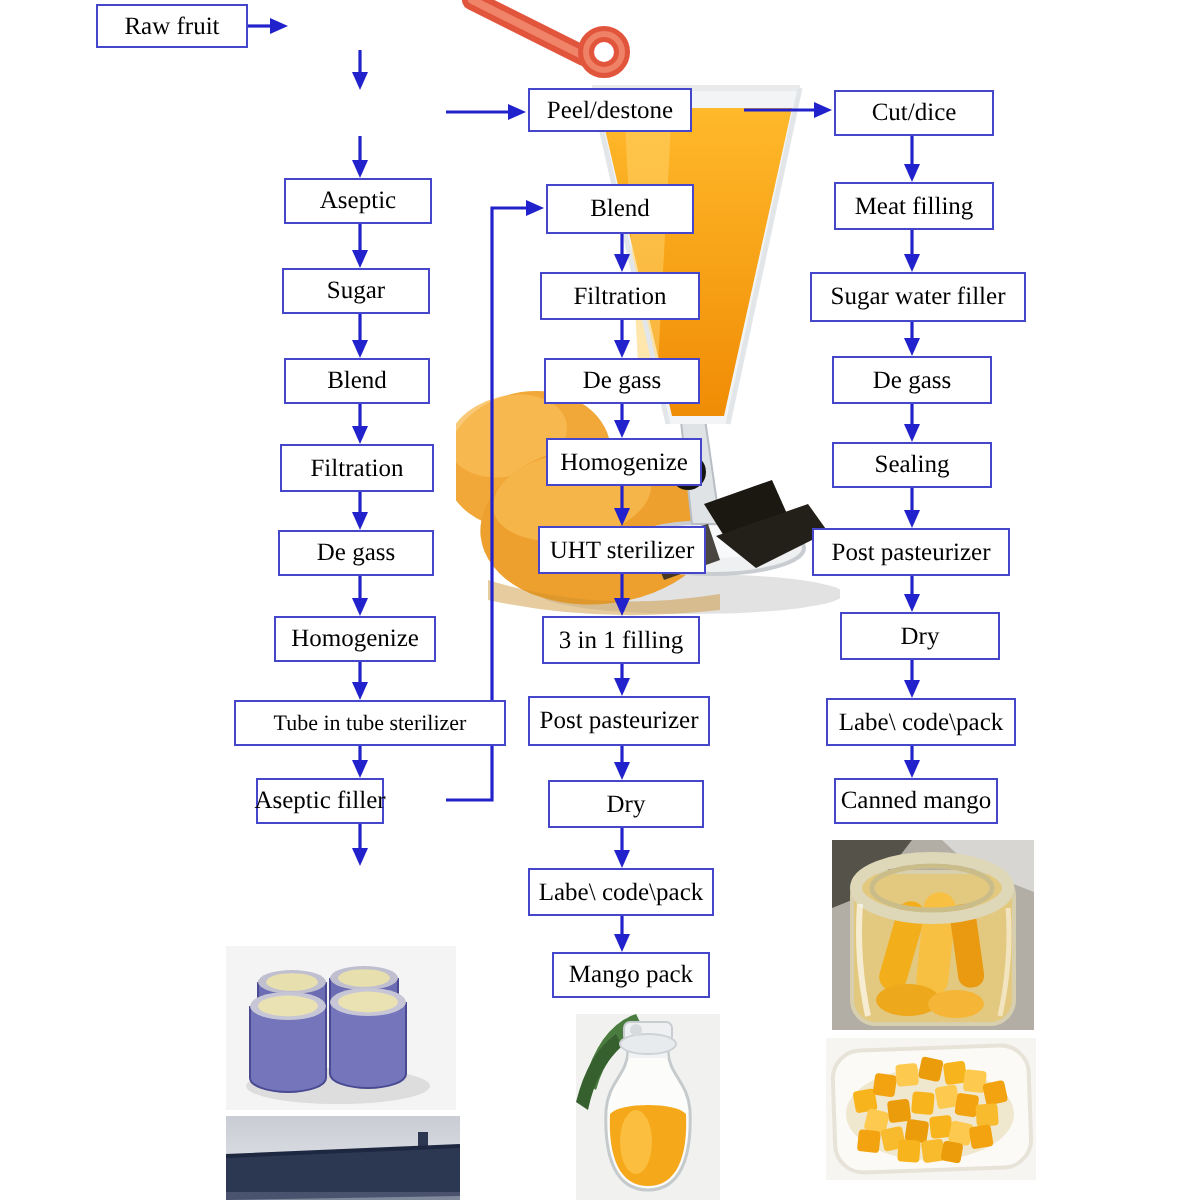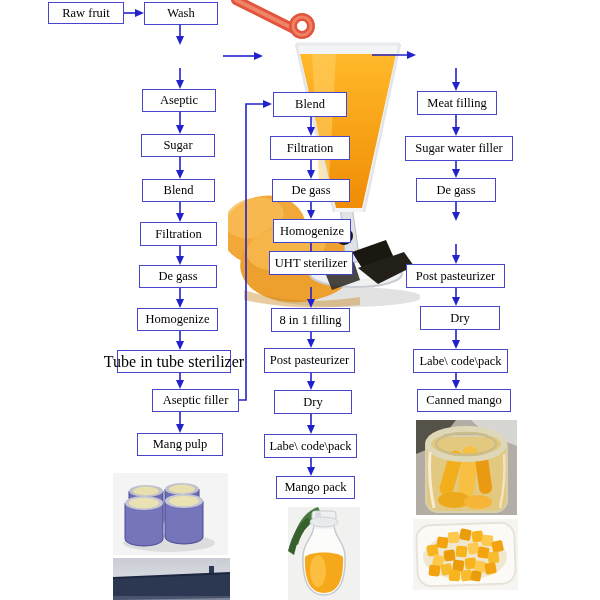--- a/index.html
+++ b/index.html
@@ -211,97 +211,100 @@
     <line class="arrowline" x1="456" y1="244" x2="456" y2="256" marker-end="url(#ah)"></line>
     <line class="arrowline" x1="456" y1="288" x2="456" y2="298" marker-end="url(#ah)"></line>
     <line class="arrowline" x1="456" y1="330" x2="456" y2="341" marker-end="url(#ah)"></line>
     <line class="arrowline" x1="456" y1="373" x2="456" y2="381" marker-end="url(#ah)"></line>
   </svg>
 
   <div class="box" style="left:48px;top:2px;width:76px;height:22px">
       <span>Raw fruit</span>
     </div>
 
-  <div class="box" style="left:144px;top:2px;width:74px;height:23px">
-      <span>Wash</span>
-    </div>
   <div class="box" style="left:142px;top:89px;width:74px;height:23px">
       <span>Aseptic</span>
     </div>
   <div class="box" style="left:141px;top:134px;width:74px;height:23px">
       <span>Sugar</span>
     </div>
   <div class="box" style="left:142px;top:179px;width:73px;height:23px">
       <span>Blend</span>
     </div>
   <div class="box" style="left:140px;top:222px;width:77px;height:24px">
       <span>Filtration</span>
     </div>
   <div class="box" style="left:139px;top:265px;width:78px;height:23px">
       <span>De gass</span>
     </div>
   <div class="box" style="left:137px;top:308px;width:81px;height:23px">
       <span>Homogenize</span>
     </div>
-  <div class="box" style="left:117px;top:350px;width:114px;height:23px;font-size:16px">
+  <div class="box" style="left:117px;top:350px;width:136px;height:23px;font-size:11px">
       <span>Tube in tube sterilizer</span>
     </div>
-  <div class="box" style="left:152px;top:389px;width:87px;height:23px">
+  <div class="box" style="left:128px;top:389px;width:64px;height:23px">
       <span>Aseptic filler</span>
     </div>
-  <div class="box" style="left:137px;top:433px;width:86px;height:23px">
-      <span>Mang pulp</span>
-    </div>
-
+
+  <div class="box" style="left:264px;top:44px;width:82px;height:22px">
+      <span>Peel/destone</span>
+    </div>
   <div class="box" style="left:273px;top:92px;width:74px;height:25px">
       <span>Blend</span>
     </div>
   <div class="box" style="left:270px;top:136px;width:80px;height:24px">
       <span>Filtration</span>
     </div>
   <div class="box" style="left:272px;top:179px;width:78px;height:23px">
       <span>De gass</span>
     </div>
   <div class="box" style="left:273px;top:219px;width:78px;height:24px">
       <span>Homogenize</span>
     </div>
-  <div class="box" style="left:269px;top:251px;width:84px;height:24px">
+  <div class="box" style="left:269px;top:263px;width:84px;height:24px">
       <span>UHT sterilizer</span>
     </div>
   <div class="box" style="left:271px;top:308px;width:79px;height:24px">
-      <span>8 in 1 filling</span>
+      <span>3 in 1 filling</span>
     </div>
   <div class="box" style="left:264px;top:348px;width:91px;height:25px">
       <span>Post pasteurizer</span>
     </div>
   <div class="box" style="left:274px;top:390px;width:78px;height:24px">
       <span>Dry</span>
     </div>
   <div class="box" style="left:264px;top:434px;width:93px;height:24px">
       <span>Labe\ code\pack</span>
     </div>
   <div class="box" style="left:276px;top:476px;width:79px;height:23px">
       <span>Mango pack</span>
     </div>
 
+  <div class="box" style="left:417px;top:45px;width:80px;height:23px">
+      <span>Cut/dice</span>
+    </div>
   <div class="box" style="left:417px;top:91px;width:80px;height:24px">
       <span>Meat filling</span>
     </div>
   <div class="box" style="left:405px;top:136px;width:108px;height:25px">
       <span>Sugar water filler</span>
     </div>
   <div class="box" style="left:416px;top:178px;width:80px;height:24px">
       <span>De gass</span>
     </div>
+  <div class="box" style="left:416px;top:221px;width:80px;height:23px">
+      <span>Sealing</span>
+    </div>
   <div class="box" style="left:406px;top:264px;width:99px;height:24px">
       <span>Post pasteurizer</span>
     </div>
   <div class="box" style="left:420px;top:306px;width:80px;height:24px">
       <span>Dry</span>
     </div>
   <div class="box" style="left:413px;top:349px;width:95px;height:24px">
       <span>Labe\ code\pack</span>
     </div>
-  <div class="box" style="left:417px;top:389px;width:94px;height:23px">
+  <div class="box" style="left:417px;top:389px;width:82px;height:23px">
       <span>Canned mango</span>
     </div>
 
 </div>
 
 </body></html>

